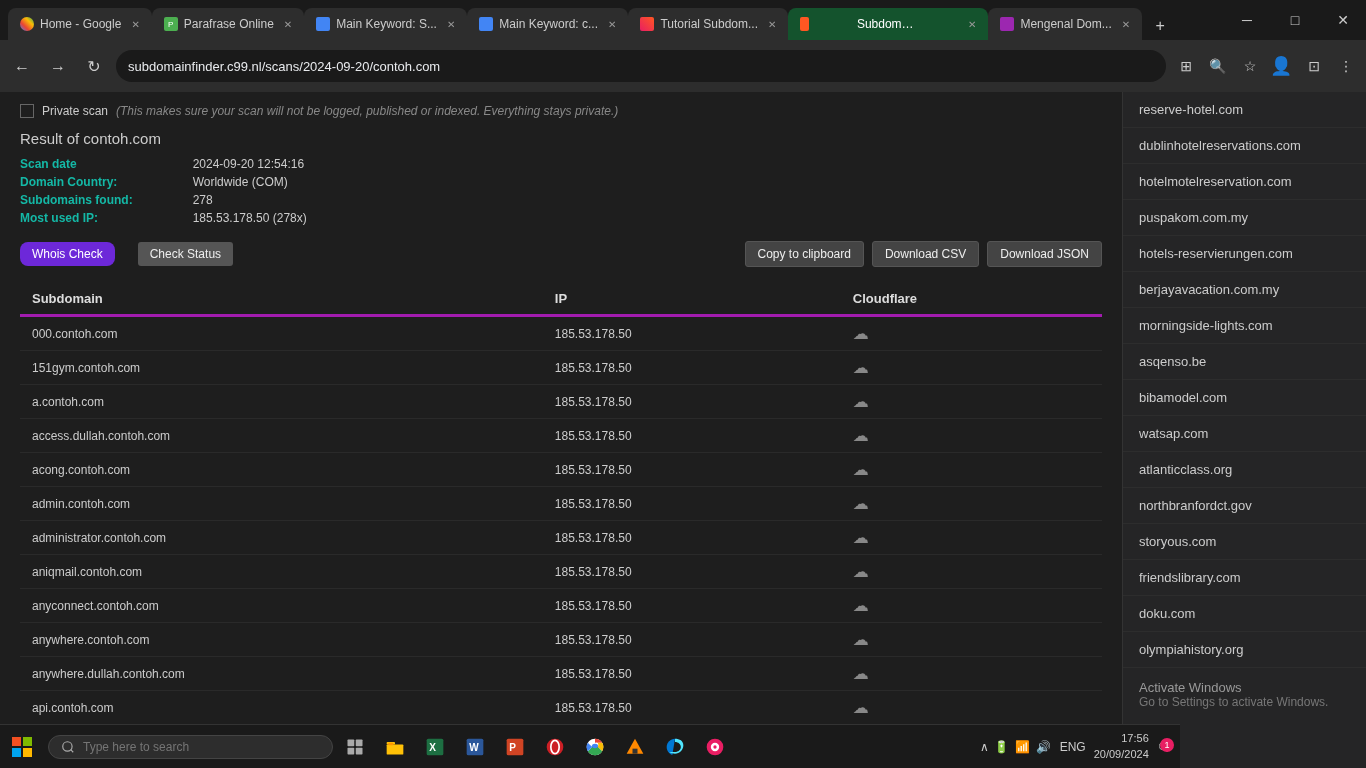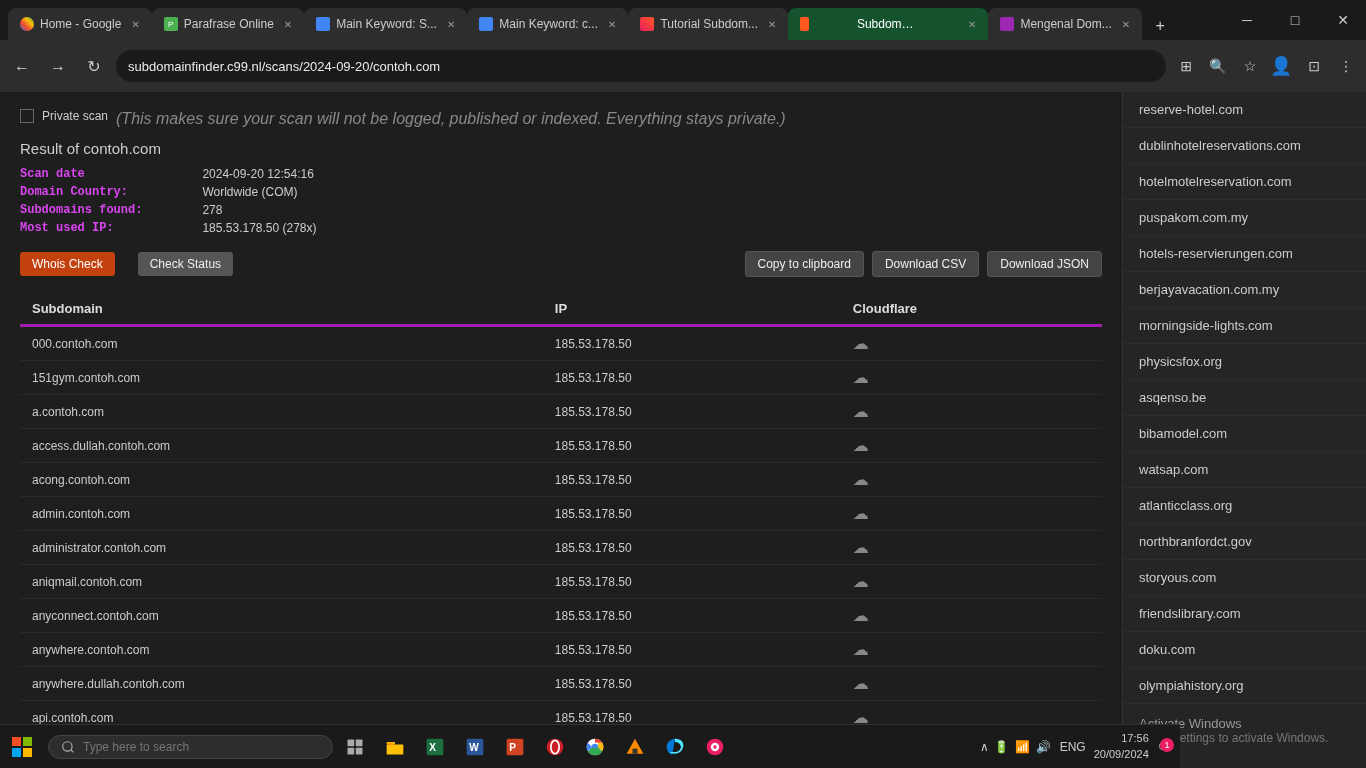--- a/index.html
+++ b/index.html
@@ -29,39 +29,39 @@
     .page-content { flex: 1; background: #1e1e1e; overflow-y: auto; padding: 12px 20px; }
 
     
     .right-sidebar { width: 244px; background: #252526; overflow-y: auto; border-left: 1px solid #333; }
     .sidebar-item { padding: 10px 16px; border-bottom: 1px solid #2d2d2d; font-size: 13px; color: #ccc; cursor: pointer; }
 
     
     .private-scan-bar { display: flex; align-items: center; gap: 8px; margin-bottom: 12px; }
     .checkbox-custom { width: 14px; height: 14px; border: 1px solid #666; display: inline-block; background: transparent; }
     .private-label { font-size: 12px; color: #ccc; }
-    .private-note { font-size: 16px; color: #888; font-style: italic; margin-top: 6px; }
+    .private-note { font-size: 12px; color: #888; font-style: italic; }
 
     
     .result-title { font-size: 15px; color: #ccc; margin-bottom: 10px; }
     .url-bar { background: #2d2d2d; border: 1px solid #444; padding: 8px 12px; color: #bbb; font-size: 12px; border-radius: 3px; margin-bottom: 16px; }
 
     
     .scan-info { display: flex; gap: 60px; margin-bottom: 16px; }
     .scan-info-left, .scan-info-right { display: flex; flex-direction: column; gap: 4px; }
     .info-row { display: flex; gap: 6px; }
-    .info-label { font-weight: bold; font-size: 12px; color: #d946ef; font-family: Liberation Mono, monospace; }
+    .info-label { font-weight: bold; font-size: 12px; color: #14b8a6; }
     .info-value { font-size: 12px; color: #ccc; }
 
     
     .btn-row { display: flex; align-items: center; gap: 8px; margin-bottom: 16px; justify-content: space-between; }
     .btn-left { display: flex; gap: 8px; }
     .btn-right { display: flex; gap: 8px; }
     .btn { padding: 5px 12px; border: none; border-radius: 3px; cursor: pointer; font-size: 12px; }
-    .btn-blue { background: #c2410c; color: white; }
+    .btn-blue { background: #6d28d9; color: white; border-radius: 8px; }
     .btn-gray { background: #555; color: #eee; margin-left: 15px; }
     .btn-dark { background: #444; color: #eee; border: 1px solid #555; }
 
     
     .data-table { width: 100%; border-collapse: collapse; }
     .data-table th { text-align: left; padding: 8px 12px; border-bottom: 3px solid #a21caf; color: #bbb; font-size: 13px; font-weight: normal; }
     .data-table td { padding: 7px 12px; border-bottom: 1px solid #2a2a2a; font-size: 12px; color: #ccc; }
     .cloud-icon { font-size: 16px; color: #888; }
 
     
@@ -296,21 +296,20 @@
 
   <div class="right-sidebar scrollbar-placeholder">
     <div id="sidebar-items">
         <div class="sidebar-item">reserve-hotel.com</div>
         <div class="sidebar-item">dublinhotelreservations.com</div>
         <div class="sidebar-item">hotelmotelreservation.com</div>
         <div class="sidebar-item">puspakom.com.my</div>
         <div class="sidebar-item">hotels-reservierungen.com</div>
         <div class="sidebar-item">berjayavacation.com.my</div>
         <div class="sidebar-item">morningside-lights.com</div>
-        <div class="sidebar-item">physicsfox.org</div>
         <div class="sidebar-item">asqenso.be</div>
         <div class="sidebar-item">bibamodel.com</div>
         <div class="sidebar-item">watsap.com</div>
         <div class="sidebar-item">atlanticclass.org</div>
         <div class="sidebar-item">northbranfordct.gov</div>
         <div class="sidebar-item">storyous.com</div>
         <div class="sidebar-item">friendslibrary.com</div>
         <div class="sidebar-item">doku.com</div>
         <div class="sidebar-item">olympiahistory.org</div>
       </div>

